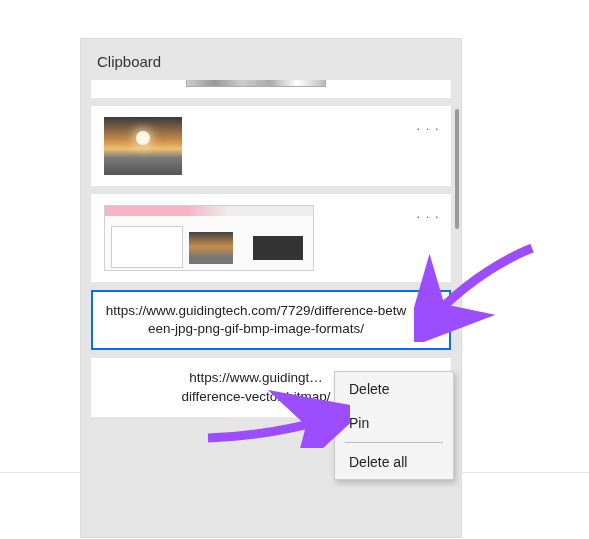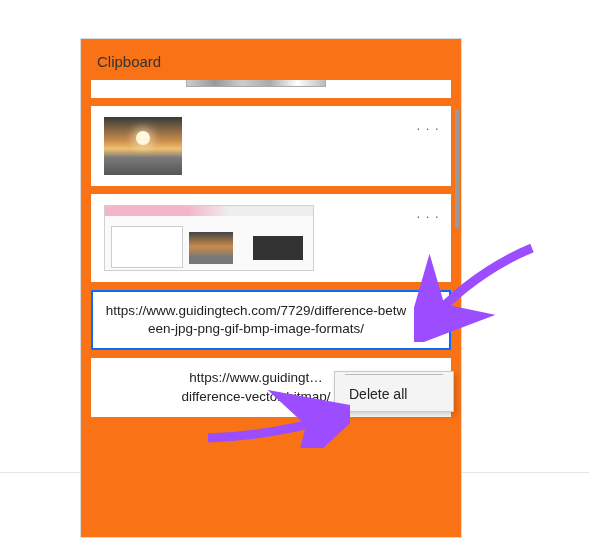--- a/index.html
+++ b/index.html
@@ -17,21 +17,21 @@
     top: 472px;
     height: 1px;
     background: #e5e5e5;
   }
   .panel {
     position: absolute;
     left: 80px;
     top: 38px;
     width: 382px;
     height: 500px;
-    background: #f97316;
+    background: #e5e5e5;
     border: 1px solid #dcdcdc;
   }
   .panel-header {
     padding: 14px 16px 10px 16px;
     font-size: 15px;
     color: #333;
   }
   .items {
     padding: 0 10px;
     height: 442px;
@@ -210,20 +210,22 @@
 difference-vector-bitmap/</div>
       <div class="ellipsis-btn">. . .</div>
     </div>
 
   </div>
 
   <div class="scrollbar"></div>
 </div>
 
 <div class="context-menu">
+  <div class="mi">Delete</div>
+  <div class="mi">Pin</div>
   <div class="sep"></div>
   <div class="mi">Delete all</div>
 </div>
 
 <div class="arrow" style="left:414px; top:242px;">
   <svg width="130" height="100" viewBox="0 0 130 100">
     <defs>
       <marker id="ah1" markerWidth="10" markerHeight="10" refX="6" refY="5" orient="auto">
         <path d="M0,0 L10,5 L0,10 L3,5 Z" fill="#9b4dff"></path>
       </marker>

